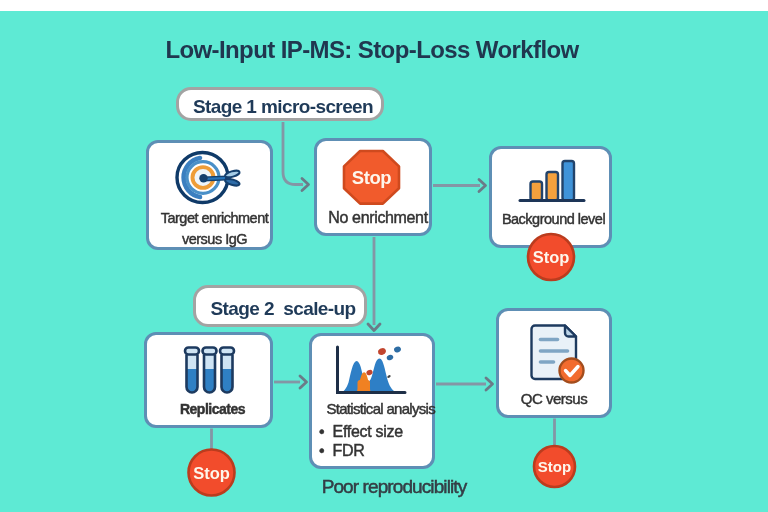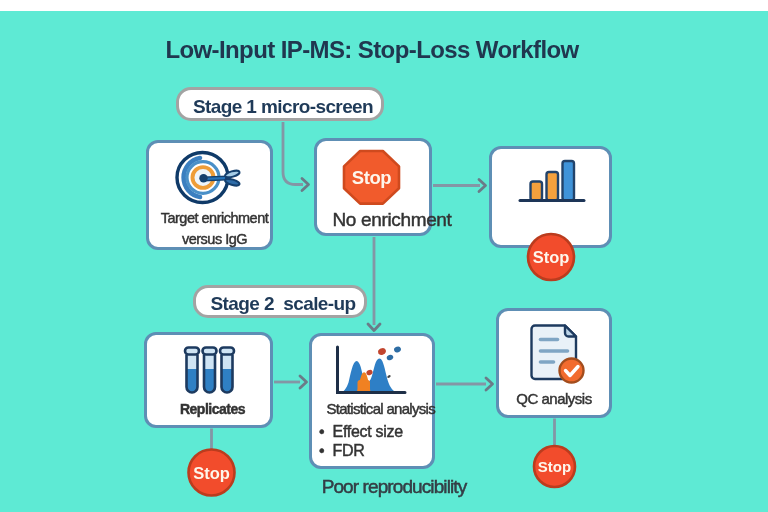--- a/index.html
+++ b/index.html
@@ -12,35 +12,36 @@
   svg{position:absolute;left:0;top:0;}
 </style>
 </head>
 <body>
 <div id="canvas">
 
   <div style="position:absolute;left:0;top:25px;width:744px;text-align:center;color:#20374f;
     font-size:24px;font-weight:bold;letter-spacing:-0.6px;white-space:nowrap;">Low-Input IP-MS: Stop-Loss Workflow</div>
 
   <div class="pill" style="left:176px;top:76px;width:208px;height:34px;font-size:19px;letter-spacing:-0.6px;white-space:nowrap;">Stage 1 micro-screen</div>
-  <div class="pill" style="left:193px;top:274px;width:174px;height:33px;font-size:19px;letter-spacing:-0.6px;white-space:nowrap;">Stage 2&nbsp; scale-up</div>
+  <div class="pill" style="left:193px;top:274px;width:174px;height:42px;font-size:19px;letter-spacing:-0.6px;white-space:nowrap;">Stage 2&nbsp; scale-up</div>
 
   <div class="box" style="left:146px;top:129px;width:127px;height:110px;"></div>
   <div class="box" style="left:314px;top:127px;width:118px;height:98px;"></div>
   <div class="box" style="left:489px;top:135px;width:123px;height:102px;"></div>
   <div class="box" style="left:144px;top:321px;width:129px;height:96px;"></div>
   <div class="box" style="left:309px;top:322px;width:126px;height:136px;"></div>
   <div class="box" style="left:496px;top:297px;width:116px;height:110px;"></div>
 
   <div class="txt" style="left:146px;top:197px;width:137px;font-size:14.5px;letter-spacing:-0.5px;line-height:21px;white-space:nowrap;">Target enrichment<br>versus IgG</div>
-  <div class="txt" style="left:314px;top:197px;width:128px;font-size:19px;letter-spacing:-0.35px;white-space:nowrap;padding-left:14px;">No enrichment</div>
+  <div class="txt" style="left:314px;top:197px;width:128px;font-size:16px;letter-spacing:-0.35px;white-space:nowrap;">No enrichment</div>
+  <div class="txt" style="left:492px;top:199px;width:123px;font-size:14.5px;letter-spacing:-0.5px;white-space:nowrap;">Background level</div>
   <div class="txt" style="left:144px;top:390px;width:137px;font-size:14px;font-weight:600;letter-spacing:-0.5px;white-space:nowrap;">Replicates</div>
   <div class="txt" style="left:309px;top:389px;width:126px;font-size:15px;letter-spacing:-0.7px;white-space:nowrap;text-align:right;">Statistical analysis</div>
   <div class="txt" style="left:319px;top:411px;width:115px;font-size:16px;letter-spacing:-0.3px;text-align:left;line-height:19px;white-space:nowrap;">•&nbsp; Effect size<br>•&nbsp; FDR</div>
-  <div class="txt" style="left:496px;top:379px;width:116px;font-size:15px;letter-spacing:-0.5px;white-space:nowrap;">QC analysis</div>
+  <div class="txt" style="left:496px;top:379px;width:116px;font-size:15px;letter-spacing:-0.5px;white-space:nowrap;">QC versus</div>
   <div class="txt" style="left:294px;top:464px;width:200px;font-size:19px;letter-spacing:-0.9px;color:#333f4d;white-space:nowrap;">Poor reproducibility</div>
 
   <svg width="768" height="512" viewBox="0 0 768 512">
 
     <g fill="none" stroke="#8496a5" stroke-width="2.8">
       <path d="M283,111 L283,161 Q283,173.5 295.5,173.5 L303,173.5"></path>
       <path d="M433,174.5 L480,174.5"></path>
       <path d="M374,226 L374,314"></path>
       <path d="M274,371 L300,371"></path>
       <path d="M436,373 L486,373"></path>

